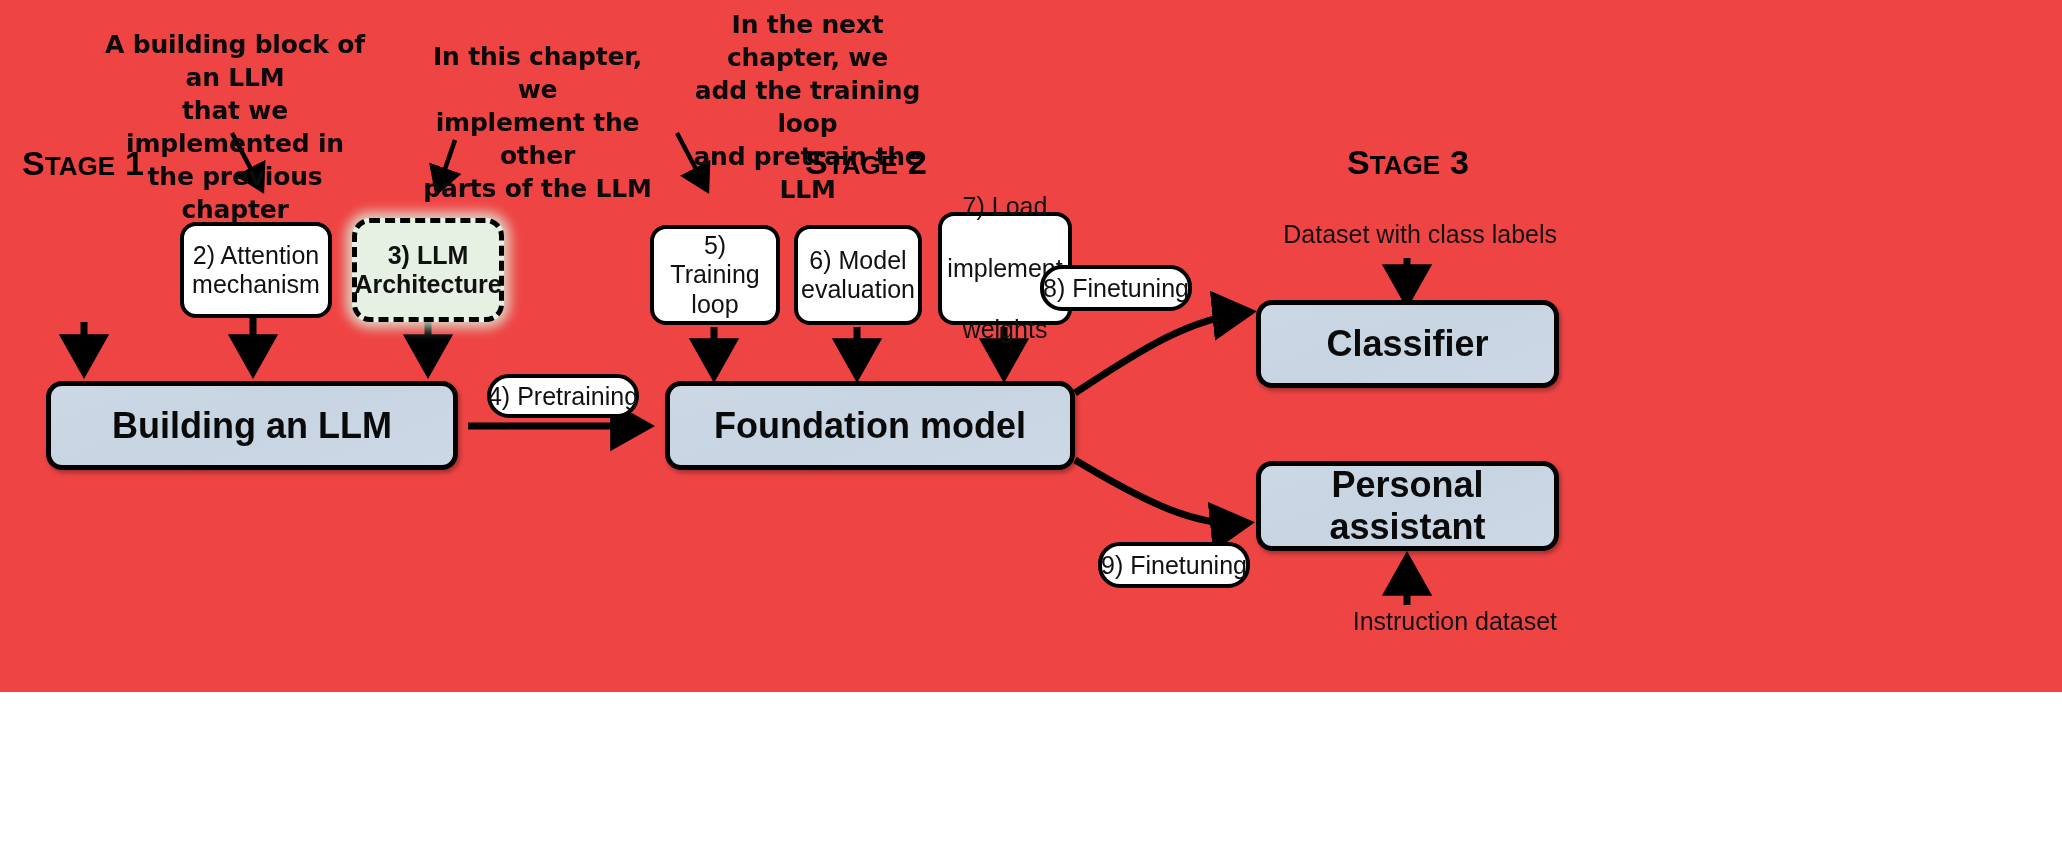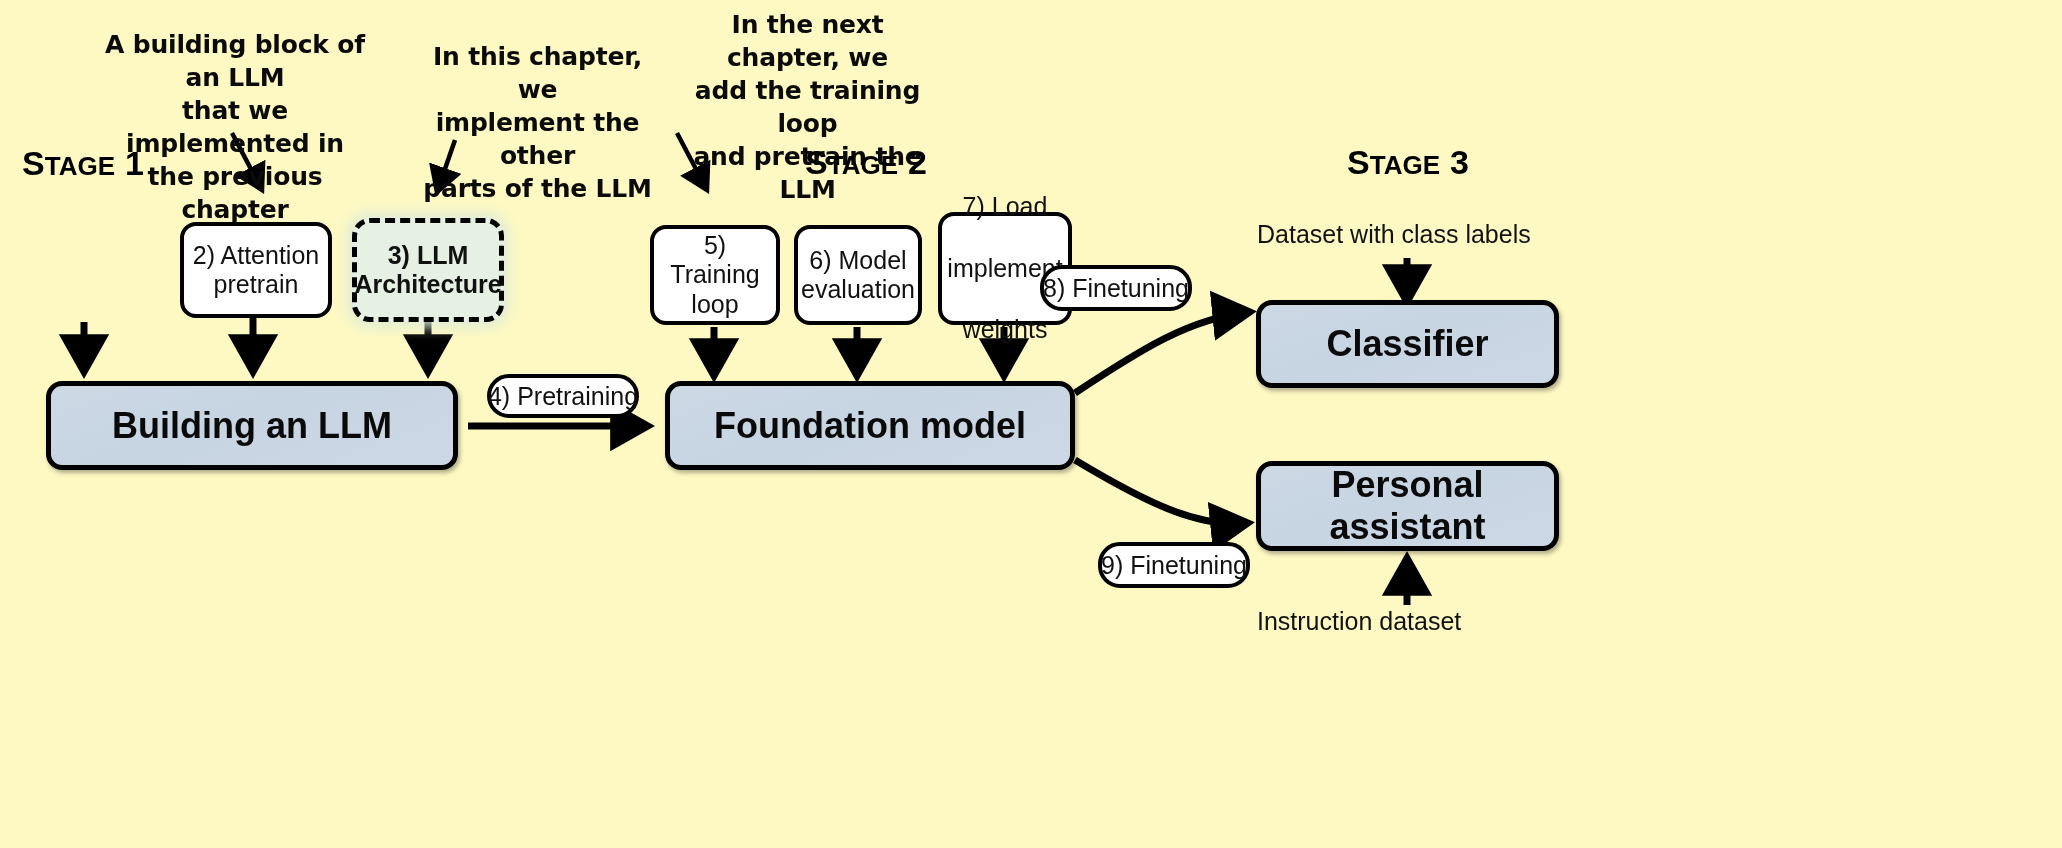--- a/index.html
+++ b/index.html
@@ -9,22 +9,22 @@
   }
   body {
     width: 2062px; height: 848px;
     font-family: "Liberation Sans", sans-serif;
     color: #000000;
     overflow: hidden;
   }
   #canvas {
     position: relative;
     width: 2062px;
-    height: 848px;
-    background: #fef9c3;
+    height: 692px;
+    background: #ef4444;
   }
   svg.edges {
     position: absolute;
     left: 0; top: 0;
     width: 2062px; height: 848px;
     pointer-events: none;
   }
   .abs { position: absolute; }
 
   
@@ -99,21 +99,21 @@
     box-shadow: 2px 3px 4px rgba(0,0,0,0.30);
     text-align: center;
   }
   .bluebox.lg { font-size: 36px; }
 
   
   .caption {
     font-size: 25px;
     color: #111;
     white-space: nowrap;
-    text-align: left;
+    text-align: right;
   }
 </style>
 </head>
 <body>
 
 <div id="canvas">
 
   <svg class="edges" viewBox="0 0 2062 848">
     <defs>
       <marker id="ah" markerWidth="10" markerHeight="10" refX="5.4" refY="3.6" orient="auto" markerUnits="strokeWidth">
@@ -181,21 +181,21 @@
     <span class="big">S</span><span class="sm">TAGE</span><span class="big" style="margin-left:10px;">2</span>
   </div>
 
   <div class="abs stage" style="left:1347px; top:143px;">
     <span class="big">S</span><span class="sm">TAGE</span><span class="big" style="margin-left:10px;">3</span>
   </div>
 
 
   <div class="abs step" style="left:180px; top:222px; width:152px; height:96px; flex-direction:column;">
     <div>2) Attention</div>
-    <div>pretrain</div>
+    <div>mechanism</div>
   </div>
 
   <div class="abs step dashed" style="left:352px; top:218px; width:152px; height:104px; flex-direction:column;">
     <div>3) LLM</div>
     <div>Architecture</div>
   </div>
 
   <div class="abs step" style="left:650px; top:225px; width:130px; height:100px; flex-direction:column;">
     <div>5) Training</div>
     <div>loop</div>

